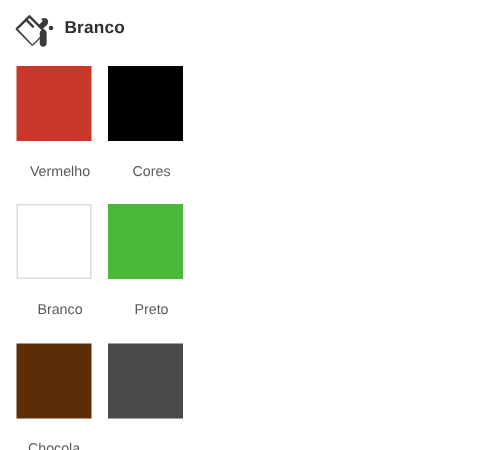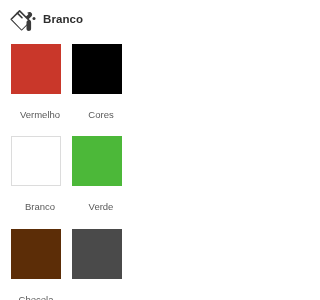--- a/index.html
+++ b/index.html
@@ -116,21 +116,21 @@
       <div class="swatch-label">Cores</div>
     </div>
 
     <div class="swatch-cell">
       <span class="swatch-chip bordered" style="background-color: rgb(255, 255, 255);"></span>
       <div class="swatch-label">Branco</div>
     </div>
 
     <div class="swatch-cell">
       <span class="swatch-chip" style="background-color: rgb(76, 184, 57);"></span>
-      <div class="swatch-label">Verde</div>
+      <div class="swatch-label">Preto</div>
     </div>
 
     <div class="swatch-cell">
       <span class="swatch-chip" style="background-color: rgb(92, 45, 7);"></span>
       <div class="swatch-label">Chocola...</div>
     </div>
 
     <div class="swatch-cell">
       <span class="swatch-chip" style="background-color: rgb(74, 74, 74);"></span>
 

